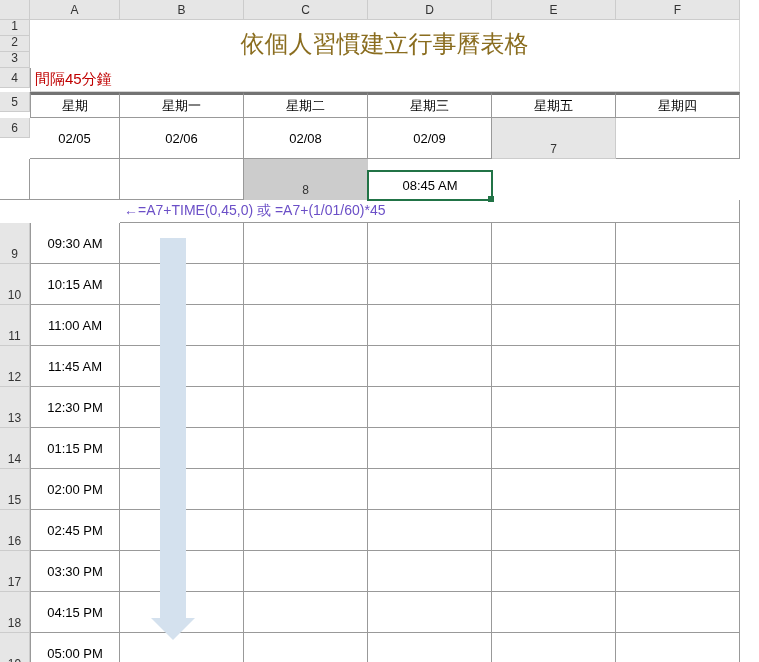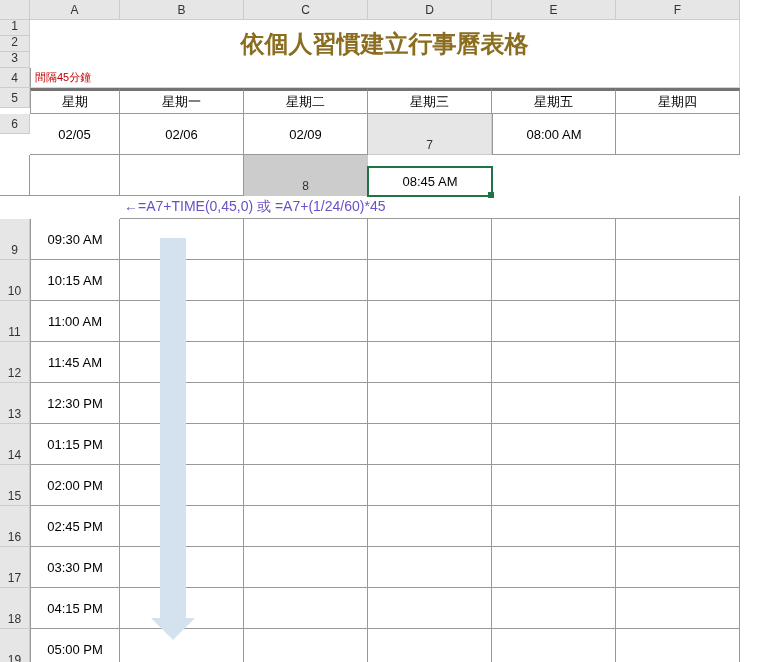--- a/index.html
+++ b/index.html
@@ -63,33 +63,33 @@
     .cell.border-top {
       border-top: 3px solid #737373;
     }
     .cell.border-left {
       border-left: 1px solid #999;
     }
     .title {
       grid-column: 2 / 8;
       text-align: center;
       font-size: 24px;
-      font-weight: bold;
+      font-weight: normal;
       color: #8a6d1f;
       display: flex;
       align-items: center;
       justify-content: center;
       border-bottom: none;
     }
     .h-short { height: 16px; }
     .h-tall { height: 41px; }
     .h-med { height: 20px; }
     .interval {
       color: #c00000;
-      font-size: 11px;
+      font-size: 15px;
       display: flex;
       align-items: flex-end;
     }
     .center { justify-content: center; }
     .formula { color: #6b4fc7; font-size: 14px; }
     .mergecell {
       grid-column: 3 / 8;
       position: relative;
     }
     .selected-cell {
@@ -155,35 +155,35 @@
   <div class="cell bordered border-top border-left center">星期</div>
   <div class="cell bordered border-top center">星期一</div>
   <div class="cell bordered border-top center">星期二</div>
   <div class="cell bordered border-top center">星期三</div>
   <div class="cell bordered border-top center">星期五</div>
   <div class="cell bordered border-top center">星期四</div>
 
   <div class="rowhdr h-med">6</div>
   <div class="cell bordered center">02/05</div>
   <div class="cell bordered center">02/06</div>
+  <div class="cell bordered center">02/08</div>
   <div class="cell bordered center">02/09</div>
 
   <div class="rowhdr h-tall">7</div>
-  <div class="cell bordered border-left center">08:00 AM</div>
   <div class="cell bordered"></div>
   <div class="cell bordered"></div>
   <div class="cell bordered"></div>
   <div class="cell bordered"></div>
 
   <div class="rowhdr h-tall selected">8</div>
   <div class="cell bordered border-left center selected-cell" style="position:relative;margin-top:12px;">
     <span>08:45 AM</span>
     <div class="fill-handle"></div>
   </div>
-  <div class="cell bordered formula mergecell">←=A7+TIME(0,45,0) 或 =A7+(1/24/60)*45</div>
+  <div class="cell bordered formula mergecell">←=A7+TIME(0,45,0) 或 =A7+(1/01/60)*45</div>
 
   <div class="rowhdr h-tall">9</div>
   <div class="cell bordered border-left center">09:30 AM</div>
   <div class="cell bordered"></div>
   <div class="cell bordered"></div>
   <div class="cell bordered"></div>
   <div class="cell bordered"></div>
   <div class="cell bordered"></div>
 
   <div class="rowhdr h-tall">10</div>

